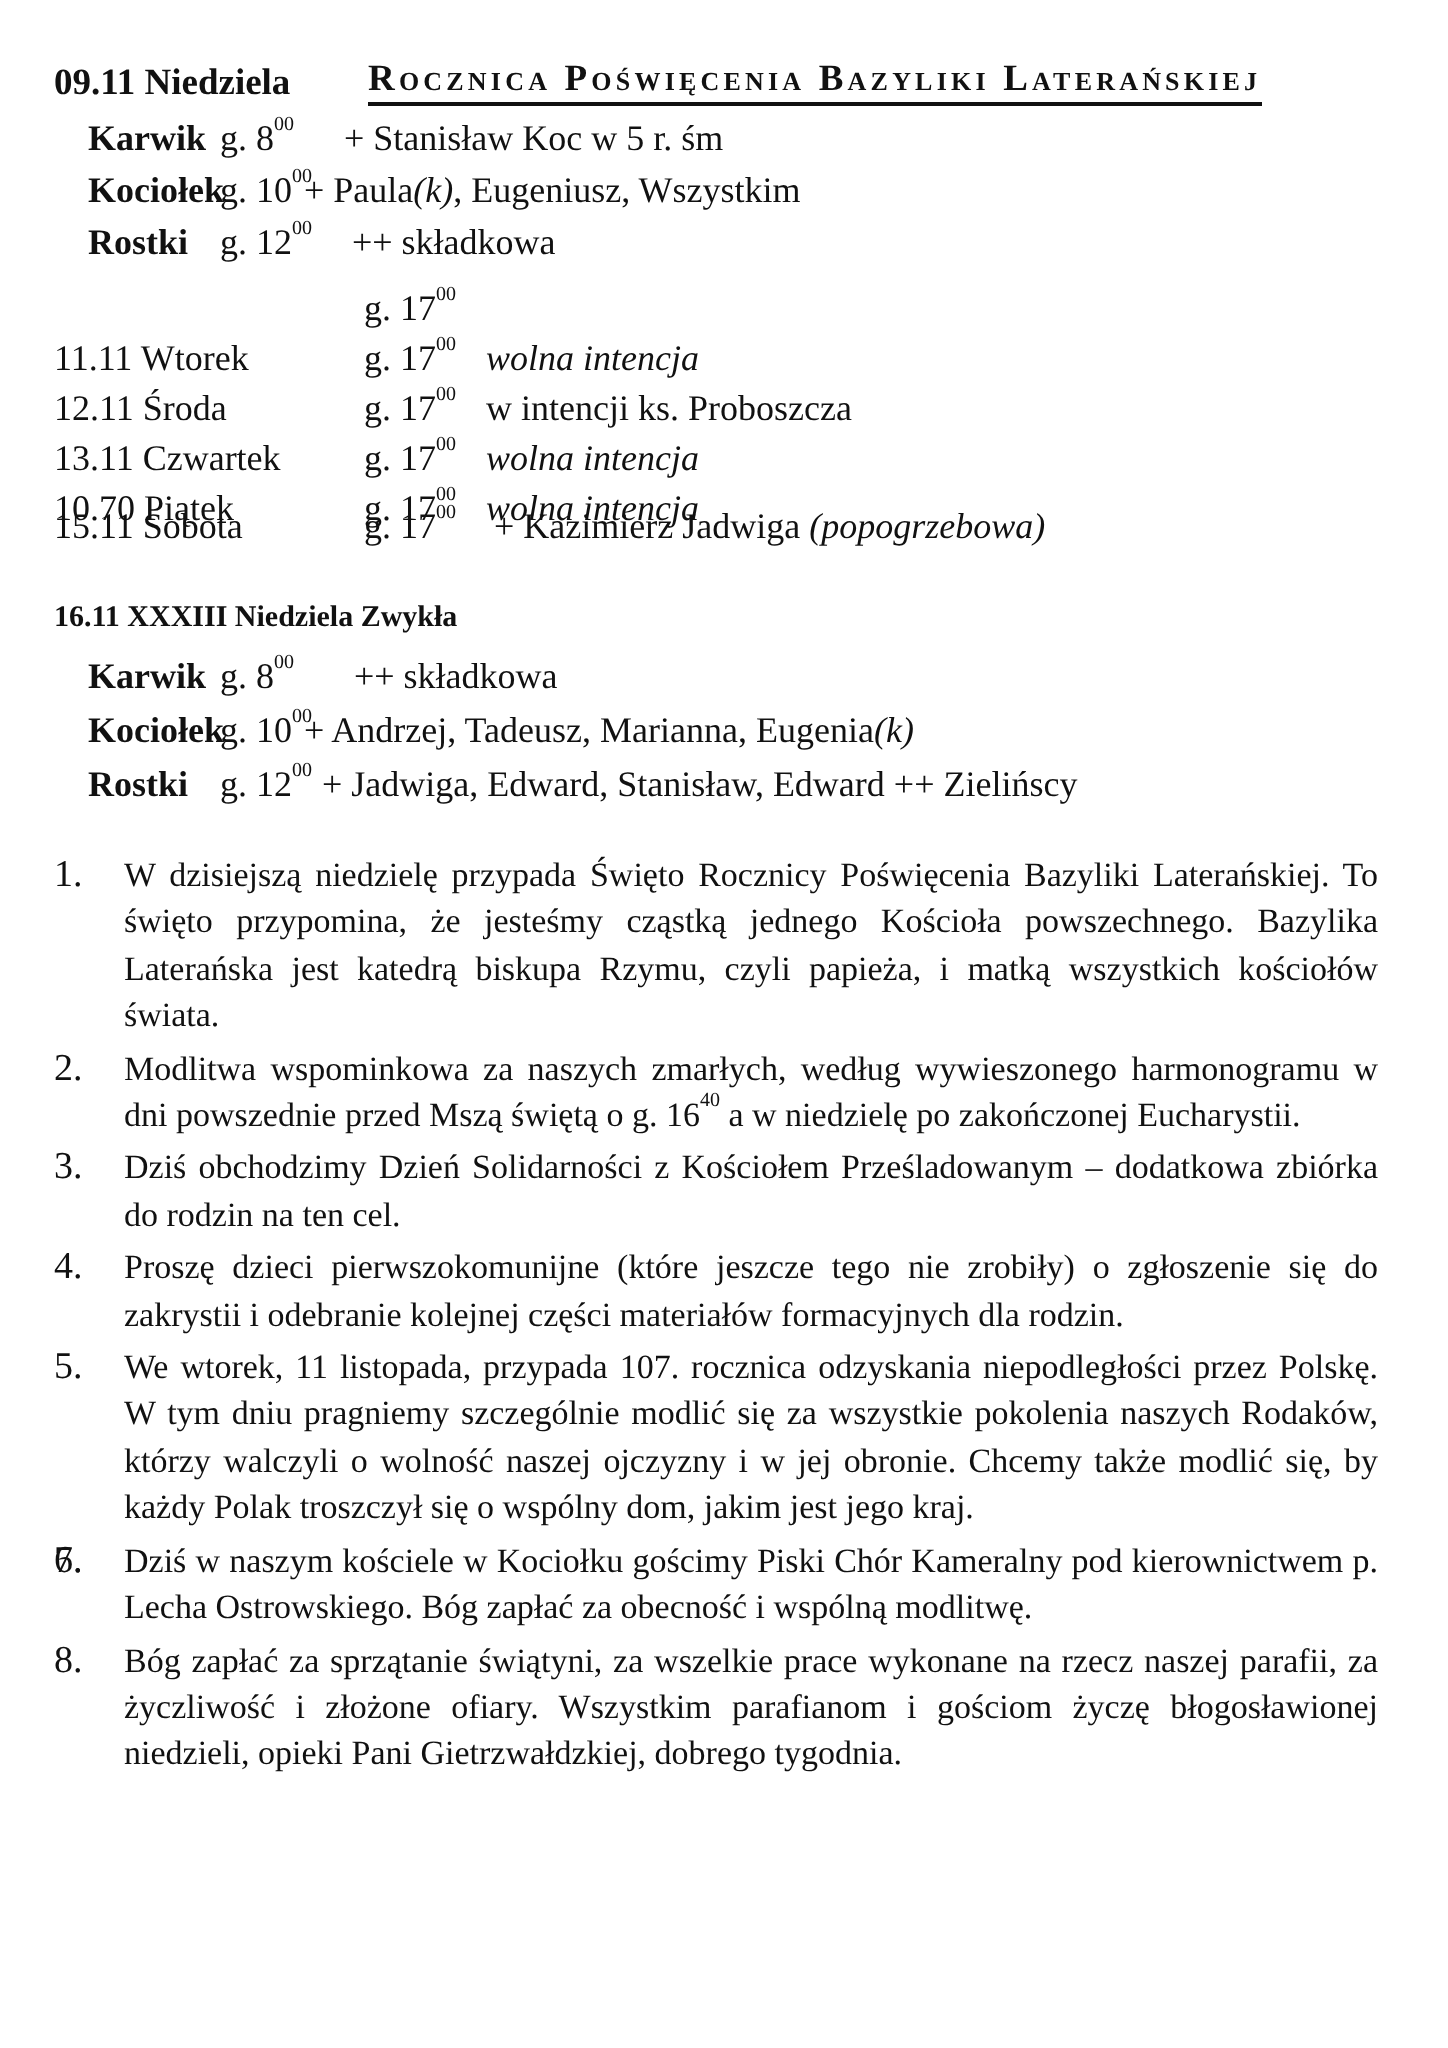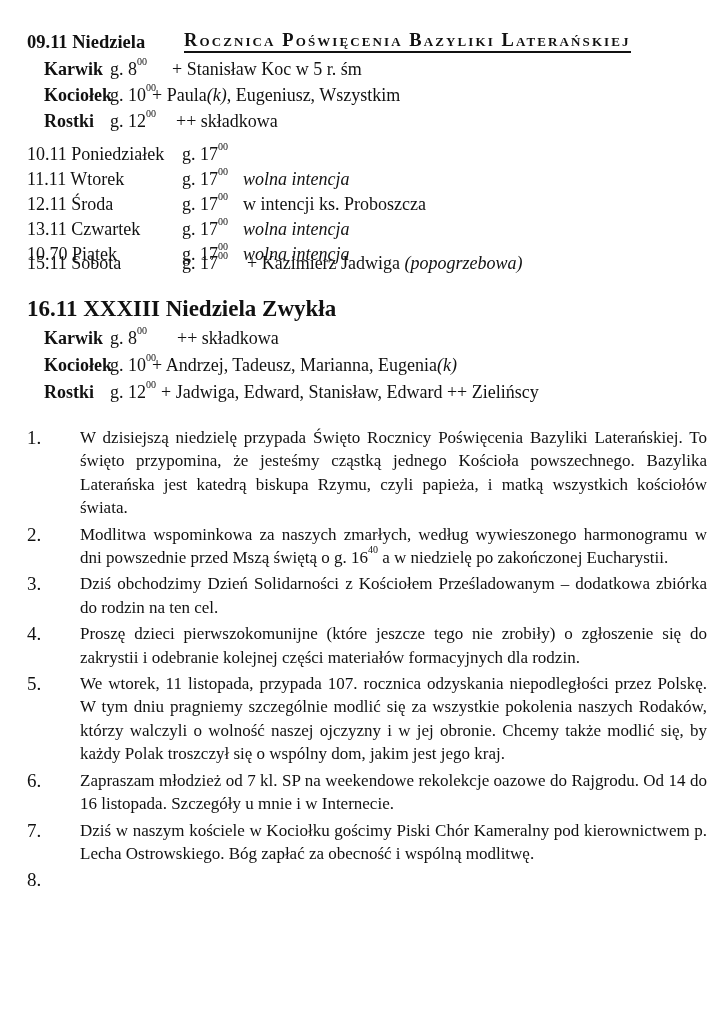--- a/index.html
+++ b/index.html
@@ -19,26 +19,26 @@
     font-size: 18.5px; border-bottom: 2px solid #111; line-height: 21px; top: 1px !important;
   }
   .ch-name { left: 44px; font-weight: bold; }
   .ch-time { left: 110px; }
   .ch-int { left: 172px; }
   .ch-int.k { left: 152px; }
   .wd-day { left: 27px; }
   .wd-time { left: 182px; }
   .wd-int { left: 243px; }
   .wd-int.mon { left: 252px; }
-  .sun2 { left: 27px; font-weight: bold; font-size: 23px; }
+  .sun2 { left: 27px; font-weight: bold; font-size: 15px; }
 
   .notices { position: absolute; left: 0; top: 426px; width: 724px; }
   .notice { position: relative; font-size: 17px; line-height: 23.4px; margin-bottom: 3px; }
   .notice .num { position: absolute; left: 27px; top: 0; font-size: 19px; }
-  .notice .txt { margin-left: 80px; width: 627px; text-align: justify; text-align-last: left; display: block; }
+  .notice .txt { margin-left: 62px; width: 627px; text-align: justify; text-align-last: left; display: block; }
 </style>
 </head>
 <body>
 
 <div class="page">
 
   <div class="row" style="top:29px;font-family:Liberation Serif, serif;">
     <span class="hdr-date">09.11 Niedziela</span>
     <span class="hdr-title">Rocznica Poświęcenia Bazyliki Laterańskiej</span>
   </div>
@@ -53,21 +53,20 @@
     <span class="ch-time"><span style="position:static">g. 10</span><sup>00</sup></span>
     <span class="ch-int k"><span style="position:static">+ Paula</span><span class="i" style="position:static">(k)</span><span style="position:static">, Eugeniusz, Wszystkim</span></span>
   </div>
   <div class="row" style="top:108px;">
     <span class="ch-name">Rostki</span>
     <span class="ch-time"><span style="position:static">g. 12</span><sup>00</sup></span>
     <span class="ch-int" style="left:176px;">++ składkowa</span>
   </div>
 
   <div class="row" style="top:141px;">
-    <span class="wd-day">10.11 Poniedziałek</span>
     <span class="wd-time"><span style="position:static">g. 17</span><sup>00</sup></span>
   </div>
   <div class="row" style="top:166px;">
     <span class="wd-day">11.11 Wtorek</span>
     <span class="wd-time"><span style="position:static">g. 17</span><sup>00</sup></span>
     <span class="wd-int"><span style="position:static"></span><span class="i" style="position:static">wolna intencja</span></span>
   </div>
   <div class="row" style="top:191px;">
     <span class="wd-day">12.11 Środa</span>
     <span class="wd-time"><span style="position:static">g. 17</span><sup>00</sup></span>
@@ -124,23 +123,23 @@
     <div class="notice">
       <span class="num">4.</span>
       <span class="txt">Proszę dzieci pierwszokomunijne (które jeszcze tego nie zrobiły) o zgłoszenie się do zakrystii i odebranie kolejnej części materiałów formacyjnych dla rodzin.</span>
     </div>
     <div class="notice">
       <span class="num">5.</span>
       <span class="txt">We wtorek, 11 listopada, przypada 107. rocznica odzyskania niepodległości przez Polskę. W tym dniu pragniemy szczególnie modlić się za wszystkie pokolenia naszych Rodaków, którzy walczyli o wolność naszej ojczyzny i w jej obronie. Chcemy także modlić się, by każdy Polak troszczył się o wspólny dom, jakim jest jego kraj.</span>
     </div>
     <div class="notice">
       <span class="num">6.</span>
-      <span class="txt">Zapraszam młodzież od 7 kl. SP na weekendowe rekolekcje oazowe do Rajgrodu. Od 14 do 16 listopada. Szczegóły u mnie i w Internecie.</span>
     </div>
     <div class="notice">
       <span class="num">7.</span>
       <span class="txt">Dziś w naszym kościele w Kociołku gościmy Piski Chór Kameralny pod kierownictwem p. Lecha Ostrowskiego. Bóg zapłać za obecność i wspólną modlitwę.</span>
     </div>
     <div class="notice">
       <span class="num">8.</span>
+      <span class="txt">Bóg zapłać za sprzątanie świątyni, za wszelkie prace wykonane na rzecz naszej parafii, za życzliwość i złożone ofiary. Wszystkim parafianom i gościom życzę błogosławionej niedzieli, opieki Pani Gietrzwałdzkiej, dobrego tygodnia.</span>
     </div>
   </div>
 </div>
 
 </body></html>

